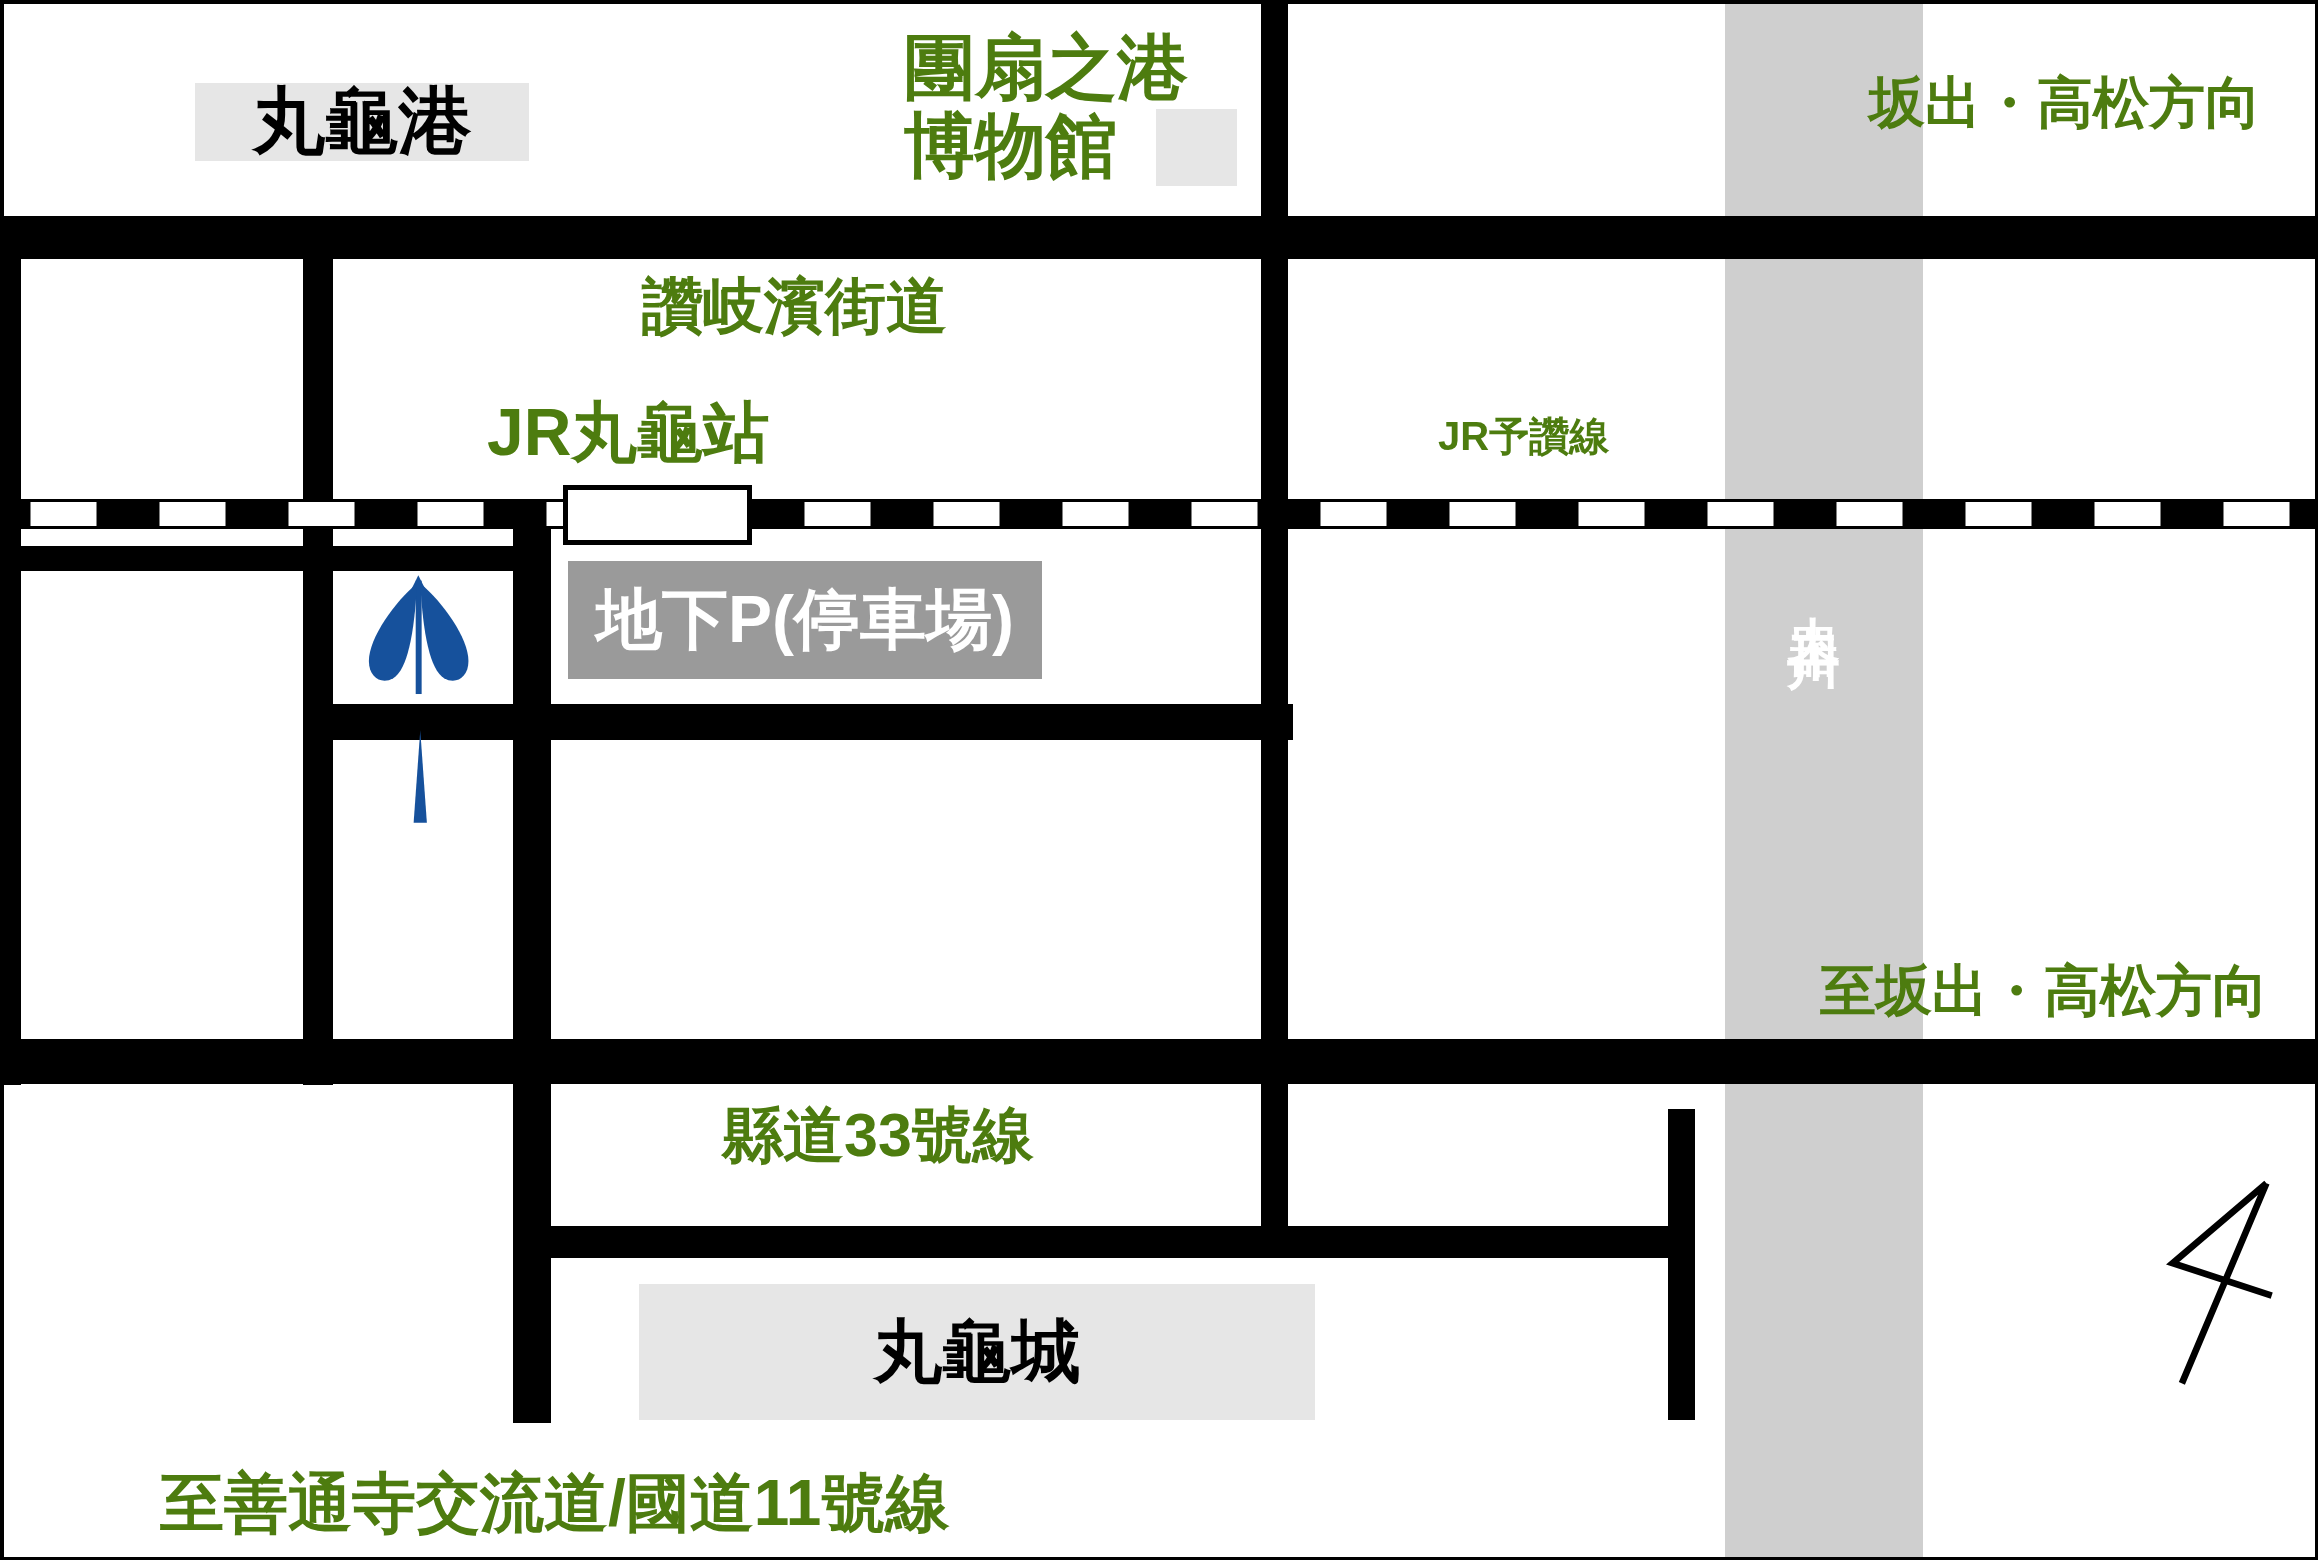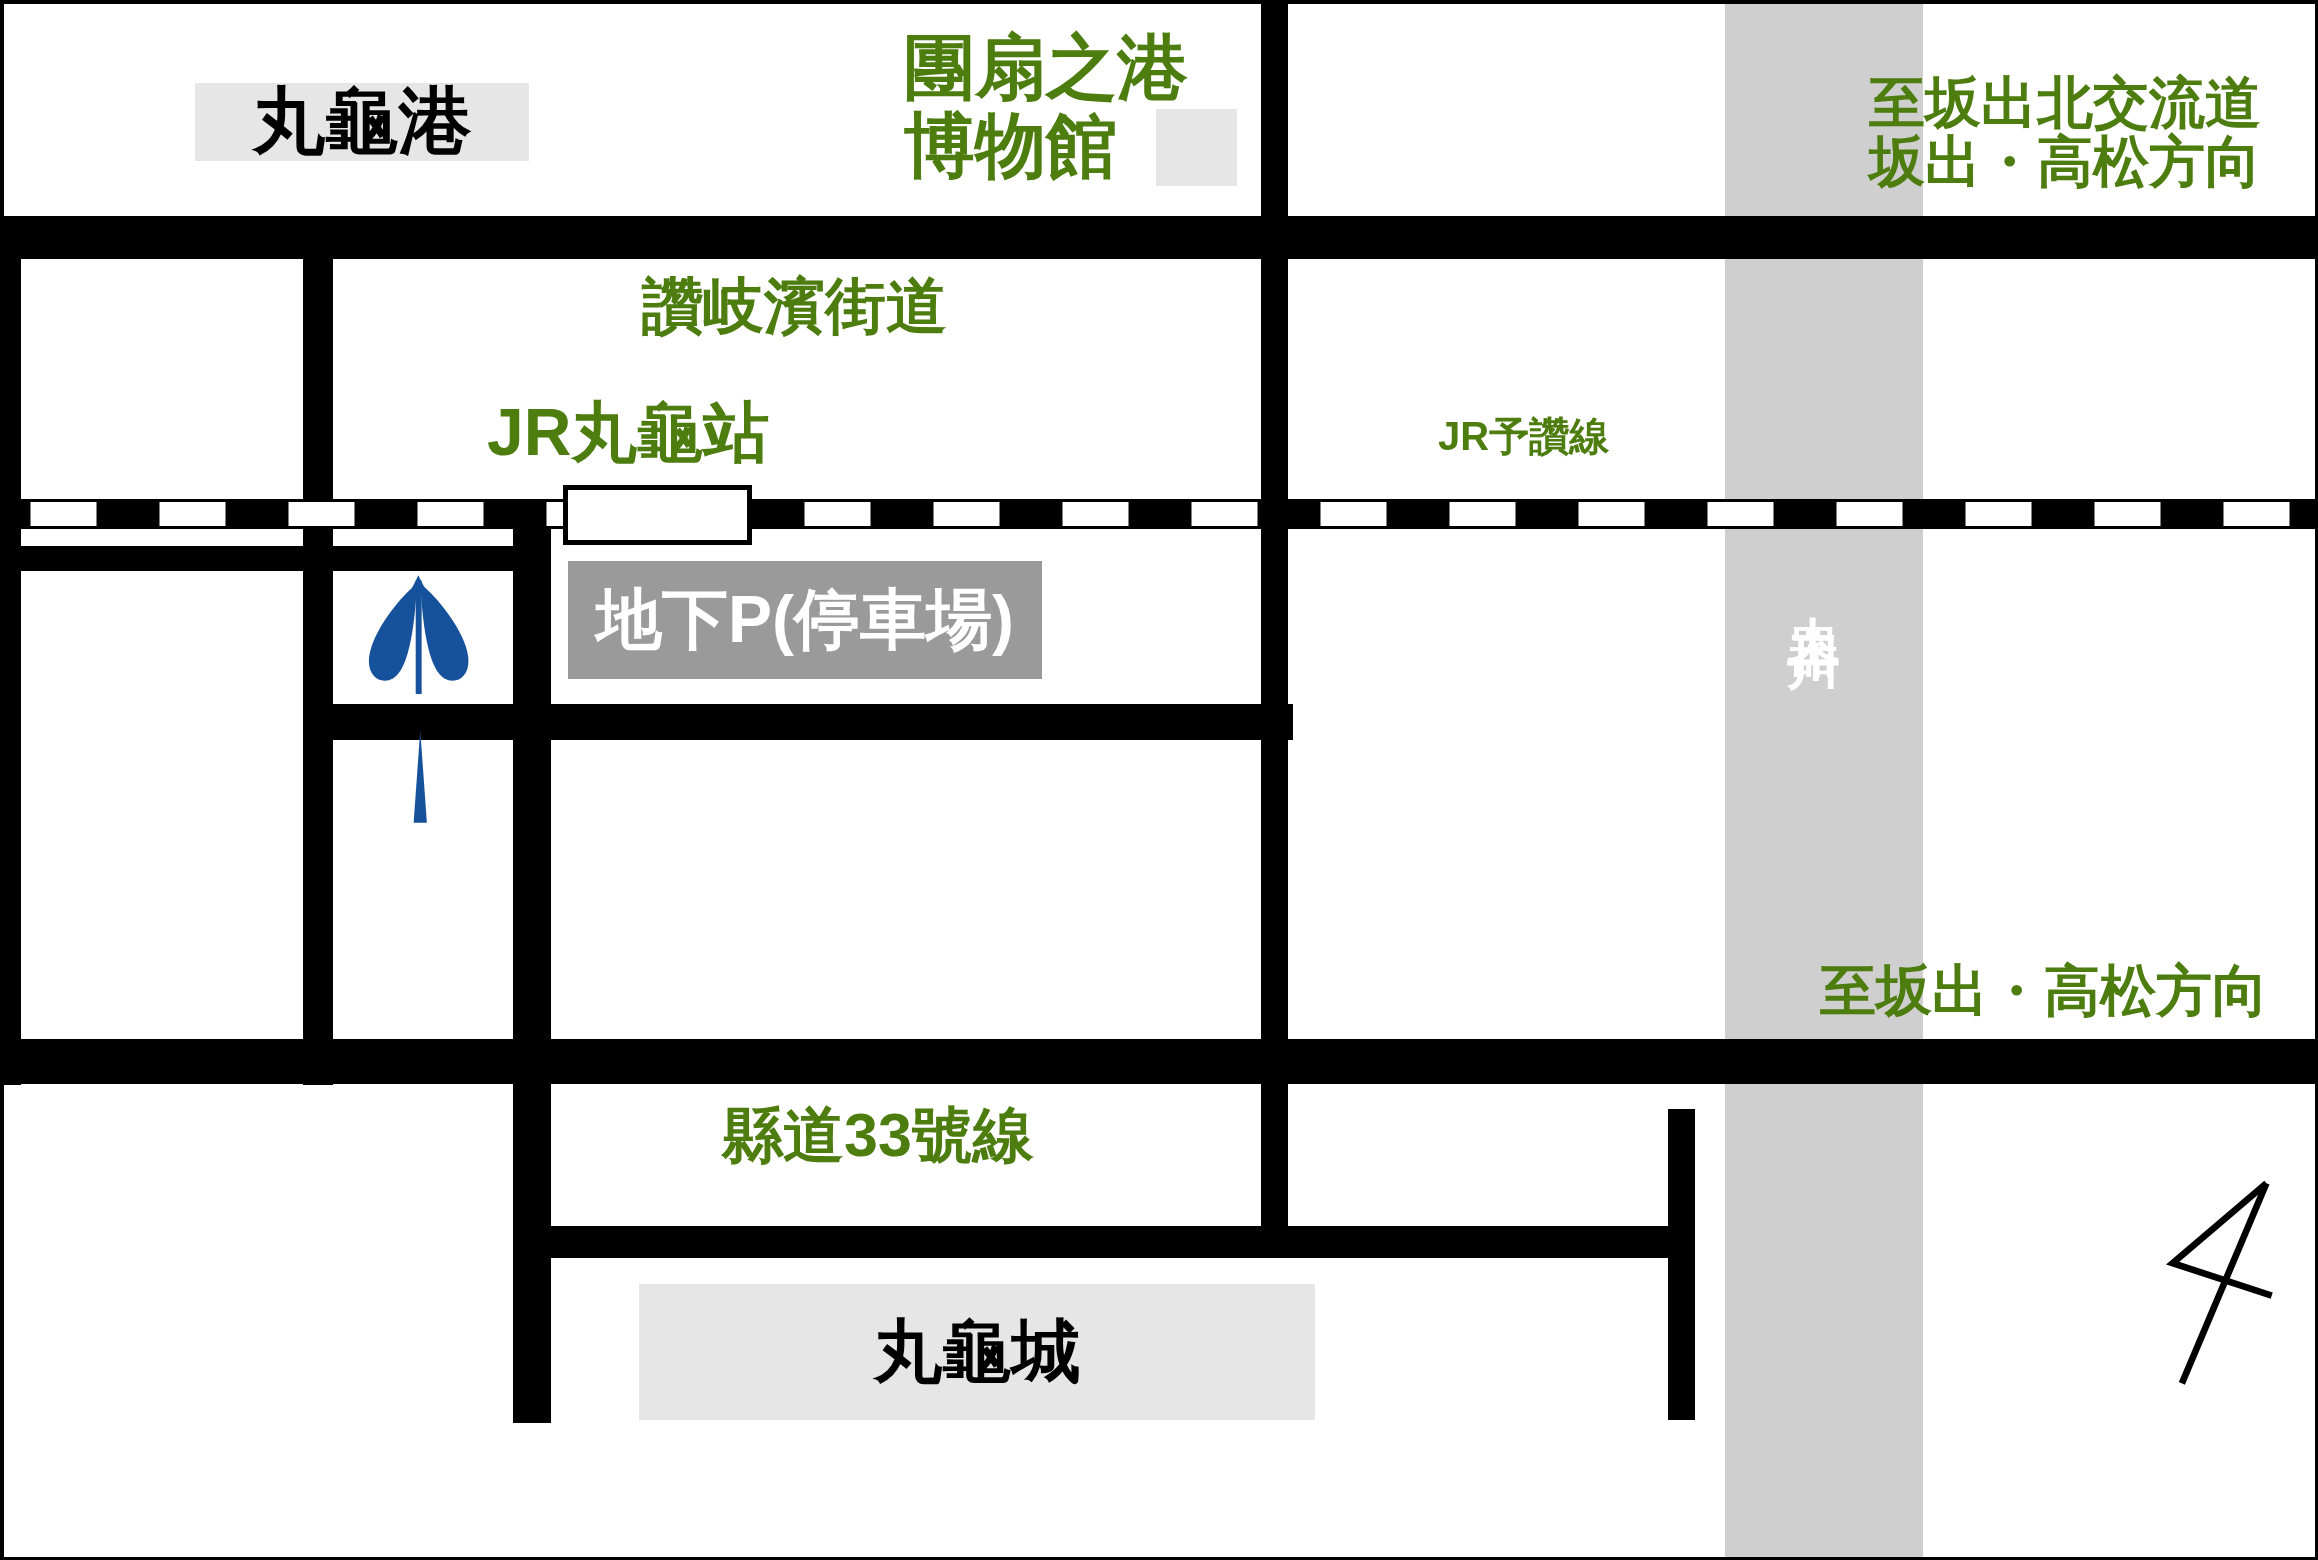--- a/index.html
+++ b/index.html
@@ -97,36 +97,36 @@
     <polygon points="17,0 27,140 7,140" fill="#16519c"></polygon>
   </svg>
 
 
   <div class="lbl" style="left:900px;top:25px;font-size:71px;line-height:1.1;">
     <div>團扇之港</div>
     <div>博物館</div>
   </div>
 
   <div class="lbl" style="left:1865px;top:70px;font-size:56px;line-height:1.05;">
-    <div>至坂出北交流道</div>
     <div>坂出・高松方向</div>
   </div>
 
   <div class="lbl" style="left:483px;top:393px;font-size:66px;">JR丸龜站</div>
 
   <div class="lbl" style="left:638px;top:270px;font-size:61px;">讚岐濱街道</div>
 
   <div class="lbl" style="left:1434px;top:411px;font-size:40px;">JR予讚線</div>
 
   <div id="doki-river-label">土器川</div>
 
   <div class="lbl" style="left:1816px;top:957px;font-size:56px;">至坂出・高松方向</div>
 
   <div class="lbl" style="left:718px;top:1099px;font-size:61px;">縣道33號線</div>
 
+  <div class="lbl" style="left:156px;top:1465px;font-size:64px;">至善通寺交流道/國道11號線</div>
 
 
   <svg style="left:2160px;top:1168px;" width="119" height="218" viewBox="0 0 180 330">
     <path d="M155,17 L27,320 M155,17 L13,138 L163,187" fill="none" stroke="#000" stroke-width="10"></path>
   </svg>
 
 </div>
 
 
 </body></html>

